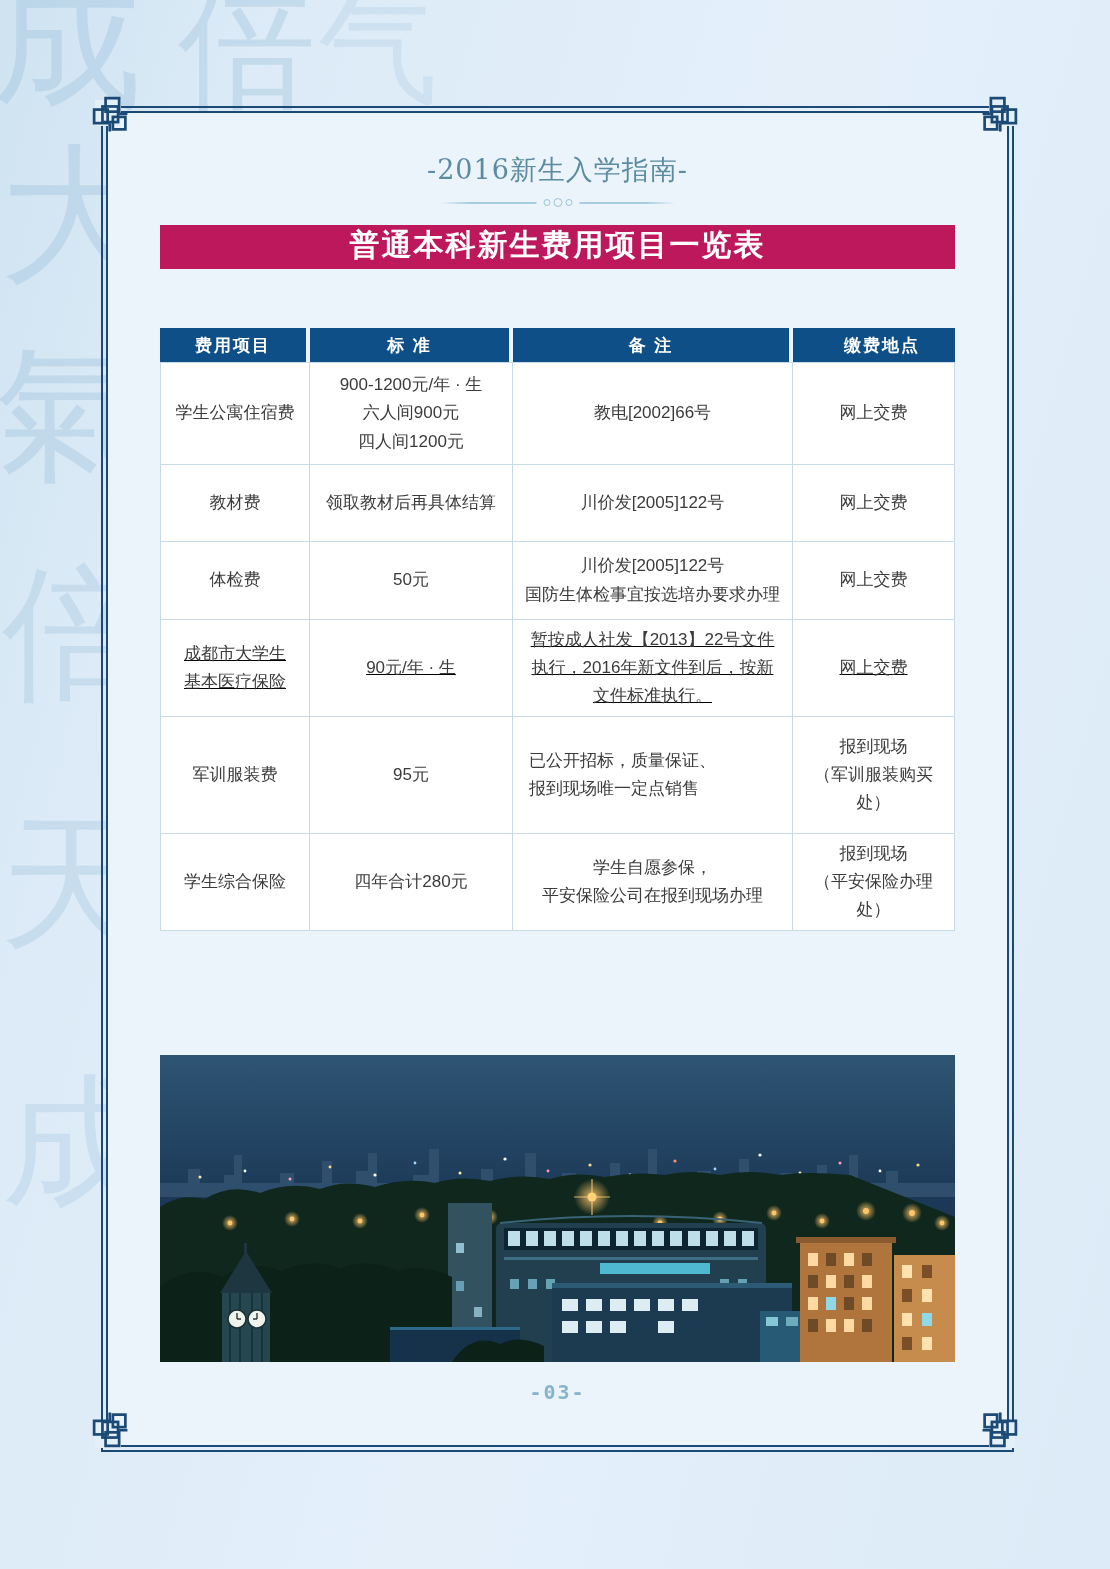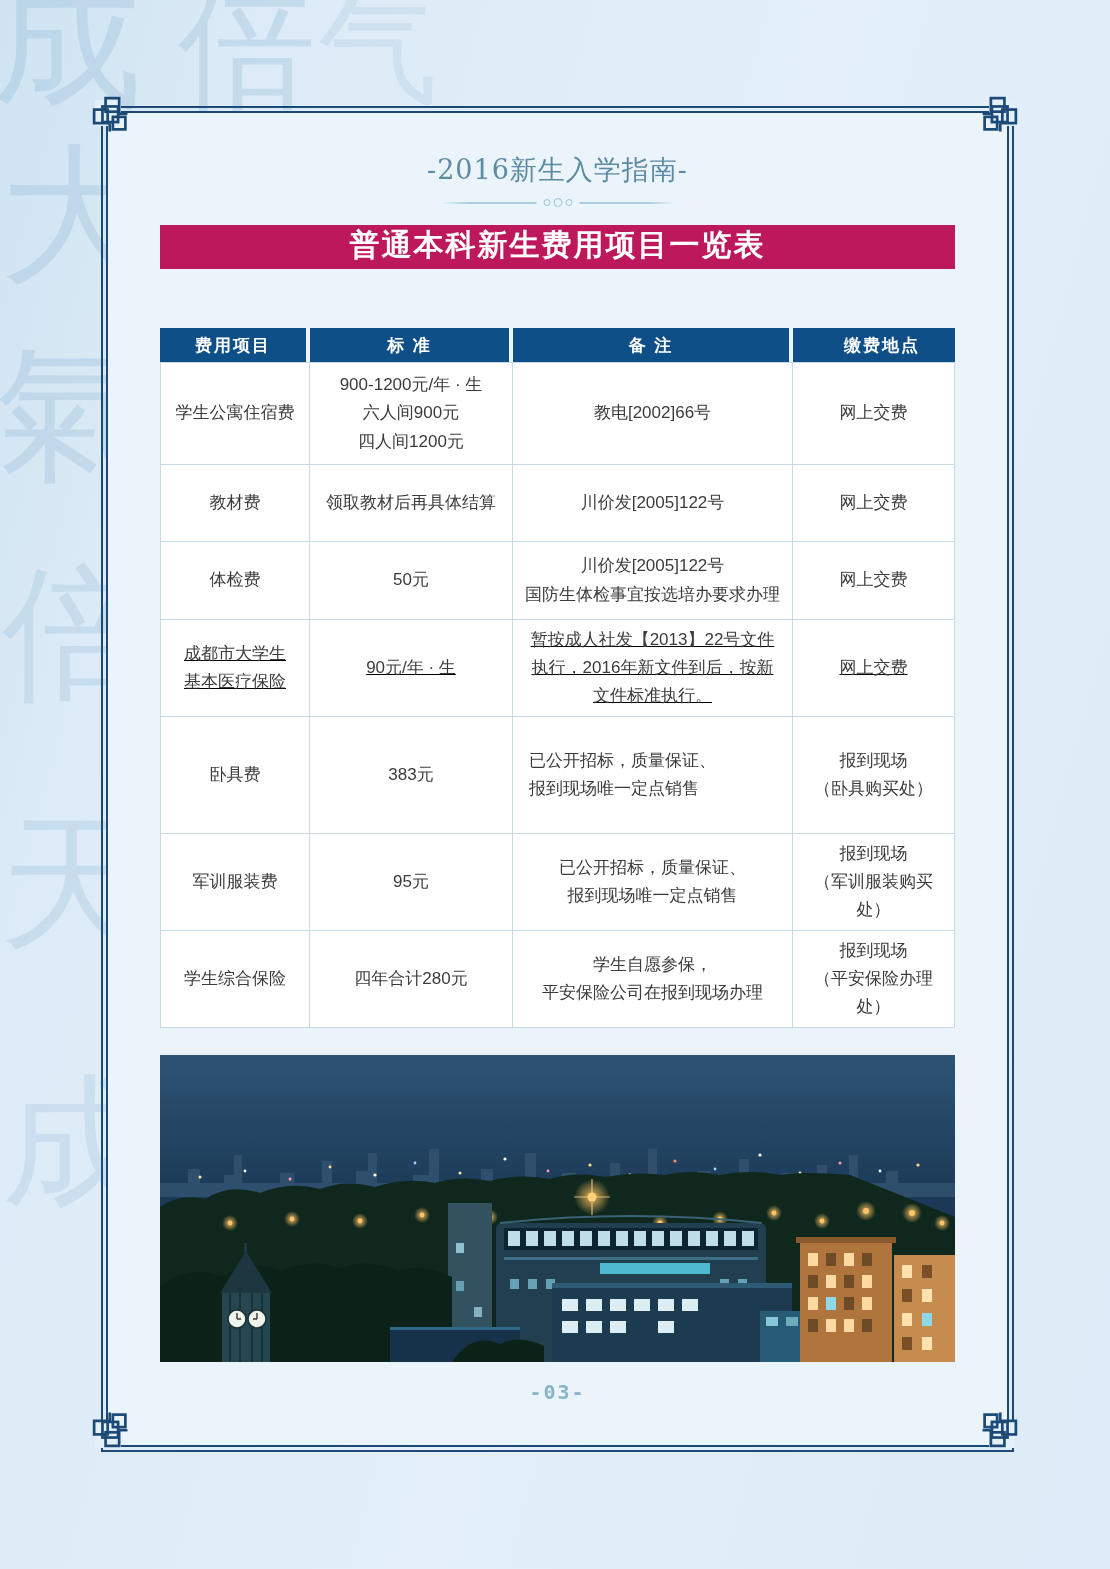--- a/index.html
+++ b/index.html
@@ -219,28 +219,20 @@
           <tr>
         <td class="cell-item">成都市大学生
 基本医疗保险</td>
         <td class="cell-standard">90元/年 · 生</td>
         <td class="cell-note">暂按成人社发【2013】22号文件
 执行，2016年新文件到后，按新
 文件标准执行。</td>
         <td class="cell-location">网上交费</td>
       </tr>
           <tr>
-        <td class="cell-item">卧具费</td>
-        <td class="cell-standard">383元</td>
-        <td class="cell-note">已公开招标，质量保证、
-报到现场唯一定点销售</td>
-        <td class="cell-location">报到现场
-（卧具购买处）</td>
-      </tr>
-          <tr>
         <td class="cell-item">军训服装费</td>
         <td class="cell-standard">95元</td>
         <td class="cell-note">已公开招标，质量保证、
 报到现场唯一定点销售</td>
         <td class="cell-location">报到现场
 （军训服装购买处）</td>
       </tr>
           <tr>
         <td class="cell-item">学生综合保险</td>
         <td class="cell-standard">四年合计280元</td>

